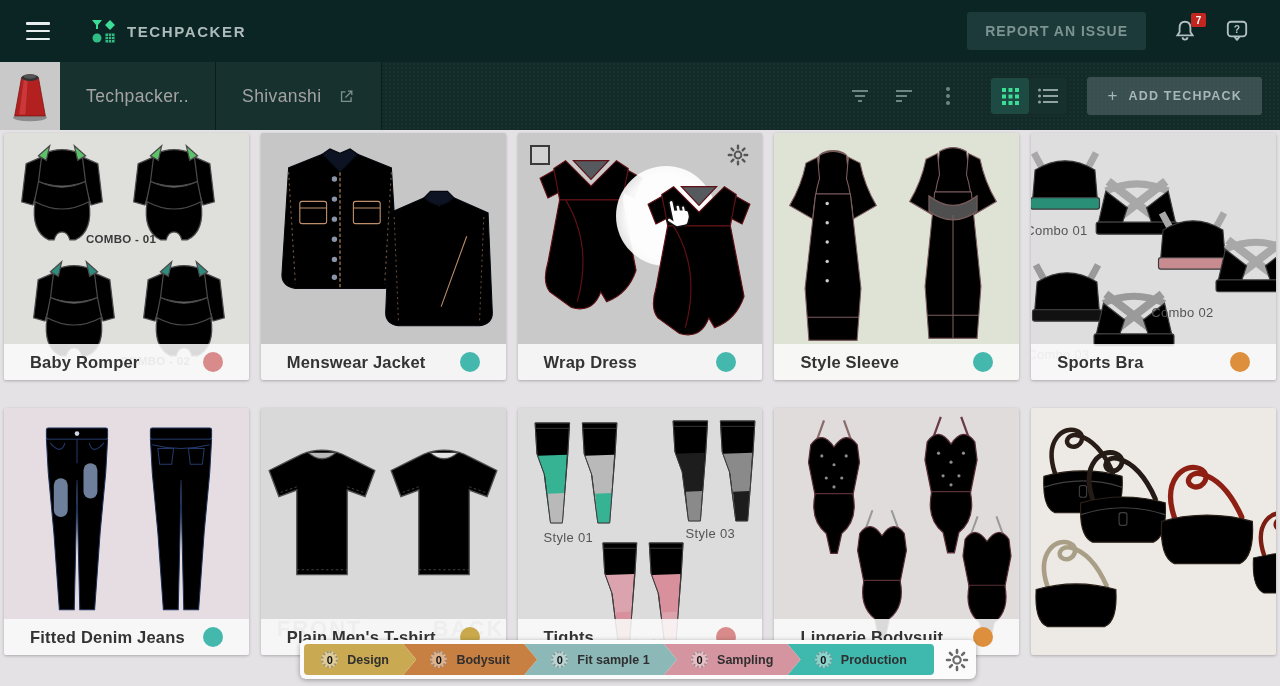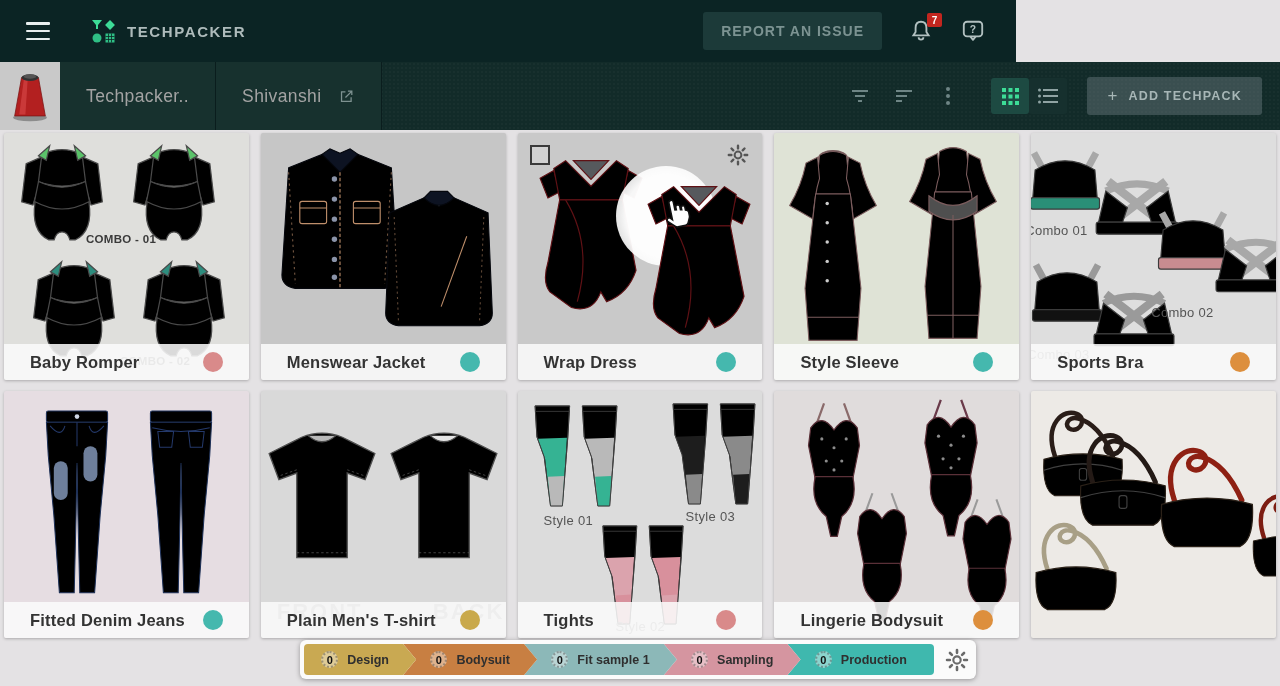--- a/index.html
+++ b/index.html
@@ -1,20 +1,20 @@
 <!DOCTYPE html>
 <html><head>
 <meta charset="utf-8">
 <style>
   * { margin:0; padding:0; box-sizing:border-box; }
   html,body { width:1280px; height:686px; overflow:hidden;
     font-family:"Liberation Sans", sans-serif; background:#e4e2e4; }
 
   
-  .topbar { position:absolute; left:0; top:0; width:1016px; height:62px;
+  .topbar { position:absolute; left:0; top:0; width:1280px; height:62px;
     background:#0b2424; display:flex; align-items:center; z-index:50; }
   .hamburger { width:24px; height:18px; margin-left:26px; display:flex;
     flex-direction:column; justify-content:space-between; cursor:pointer; }
   .hamburger span { display:block; height:2.5px; background:#e8eeee; border-radius:1px; }
   .logo { display:flex; align-items:center; margin-left:42px; gap:12px; }
   .logo-mark { display:grid; grid-template-columns:10px 10px; grid-template-rows:10px 10px; gap:3px; }
   .brand { color:#aebbbb; font-size:15px; font-weight:bold; letter-spacing:1.6px; }
   .topbar-right { margin-left:auto; display:flex; align-items:center; gap:26px; padding-right:30px; }
   .report-btn { background:#1c3a39; color:#7c9392; border:none; font-size:14px;
     font-weight:bold; letter-spacing:1px; padding:11px 18px; border-radius:3px; cursor:pointer;
@@ -43,21 +43,21 @@
   .view-btn { width:38px; height:36px; display:flex; align-items:center; justify-content:center;
     cursor:pointer; border-radius:3px; color:#8fa3a3; background:#16302e; }
   .view-btn.active { background:#1d4a42; color:#3ddc97; }
   .add-btn { background:rgba(108,124,128,0.45); color:#a7b6b6; border:none; font-size:12.5px;
     font-weight:bold; letter-spacing:1.2px; padding:12px 20px; border-radius:3px; cursor:pointer;
     display:flex; align-items:center; gap:10px; font-family:"Liberation Sans", sans-serif; }
   .add-plus { font-size:17px; font-weight:normal; line-height:10px; }
 
   
   .grid { position:absolute; left:0; top:130px; width:1280px; padding:3px 4px 0;
-    display:grid; grid-template-columns:repeat(5,1fr); gap:11px 12px; }
+    display:grid; grid-template-columns:repeat(5,1fr); gap:28px 12px; }
   .card { position:relative; height:247px; border-radius:2px; overflow:hidden;
     box-shadow:0 1px 3px rgba(0,0,0,0.25); cursor:pointer; background:#dcdcdc; }
   .card-art { position:absolute; inset:0; }
   .card-footer { position:absolute; left:0; right:0; bottom:0; height:36px;
     background:rgba(250,250,250,0.87); display:flex; align-items:center;
     justify-content:space-between; padding:0 26px; z-index:6; }
   .card-name { color:#333; font-size:16.5px; font-weight:bold; letter-spacing:0.2px; }
   .status-dot { width:20px; height:20px; border-radius:50%; flex:none; }
   .anno { position:absolute; color:#3a3a3a; font-size:11.5px; font-weight:bold;
     letter-spacing:0.3px; z-index:2; white-space:nowrap; }

